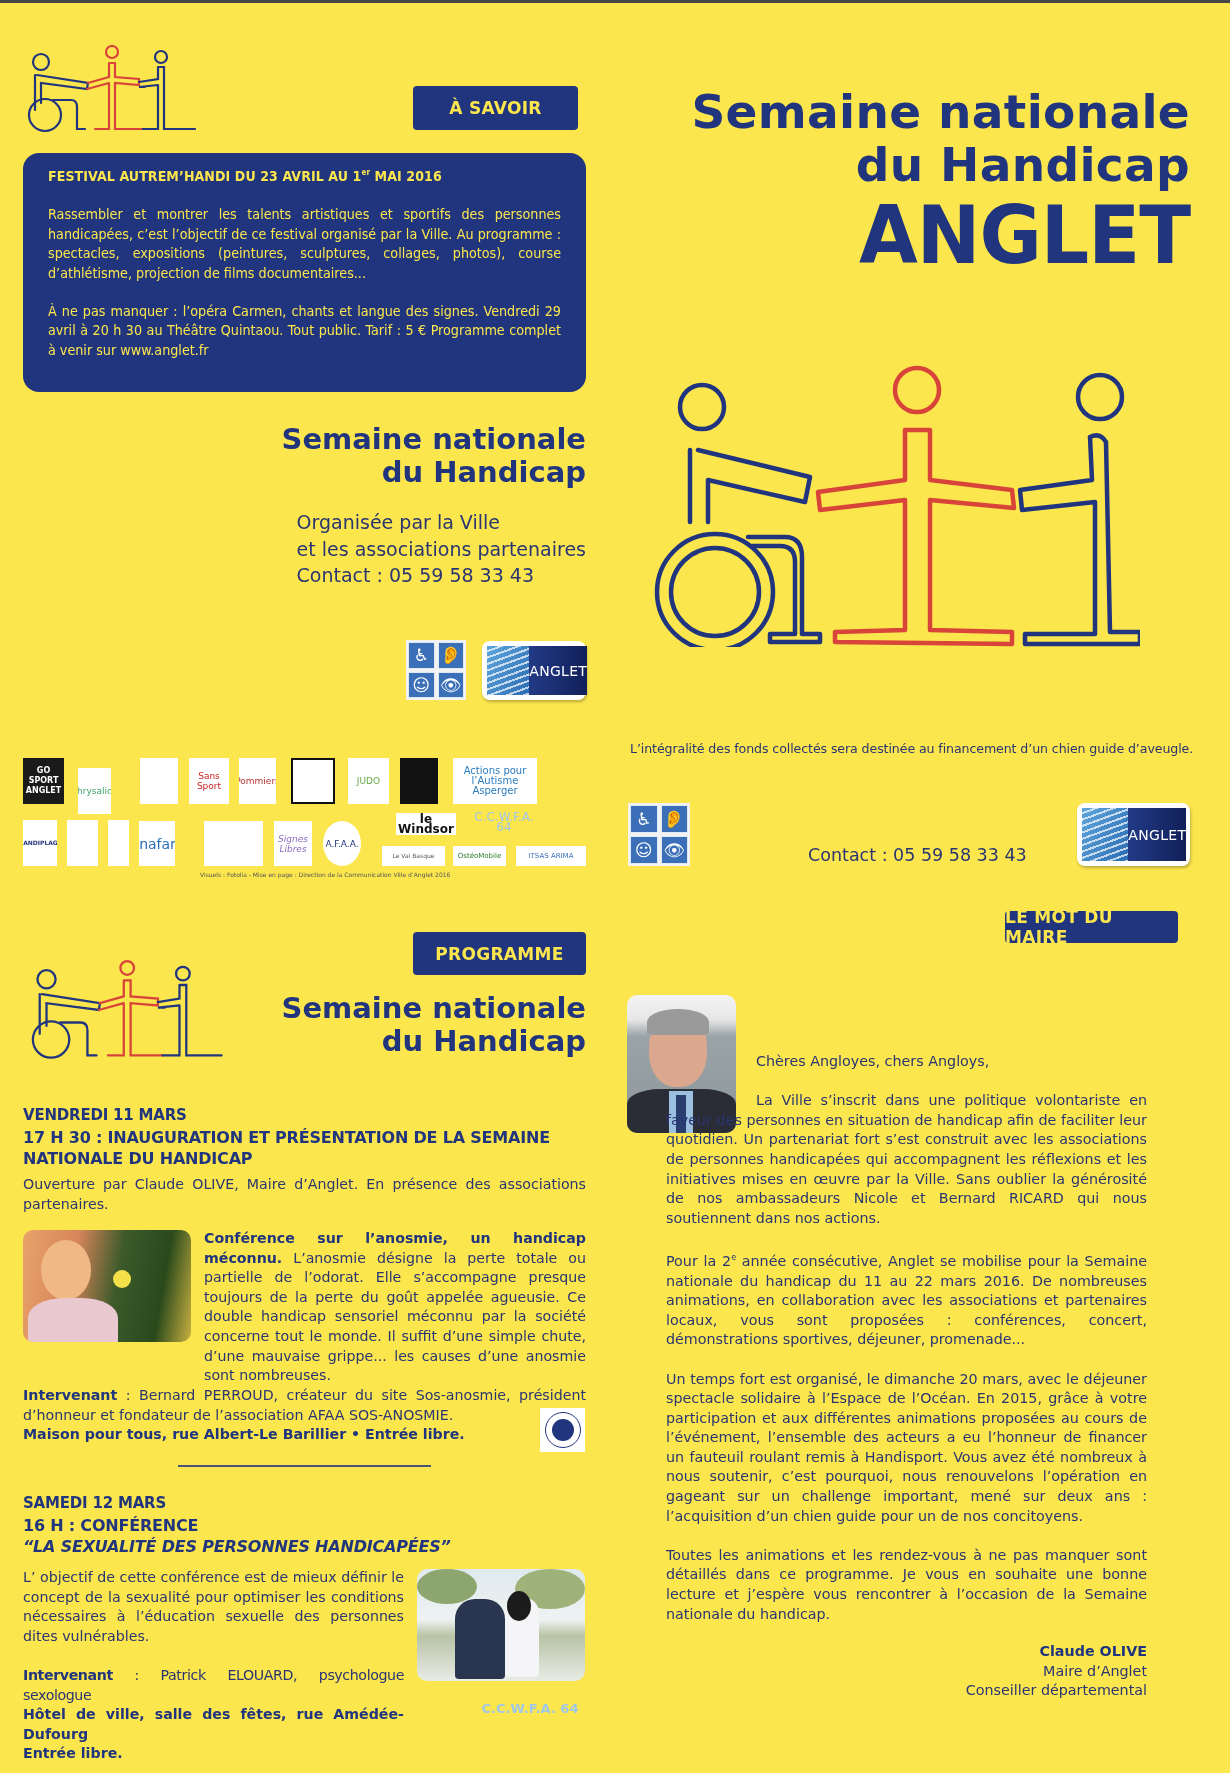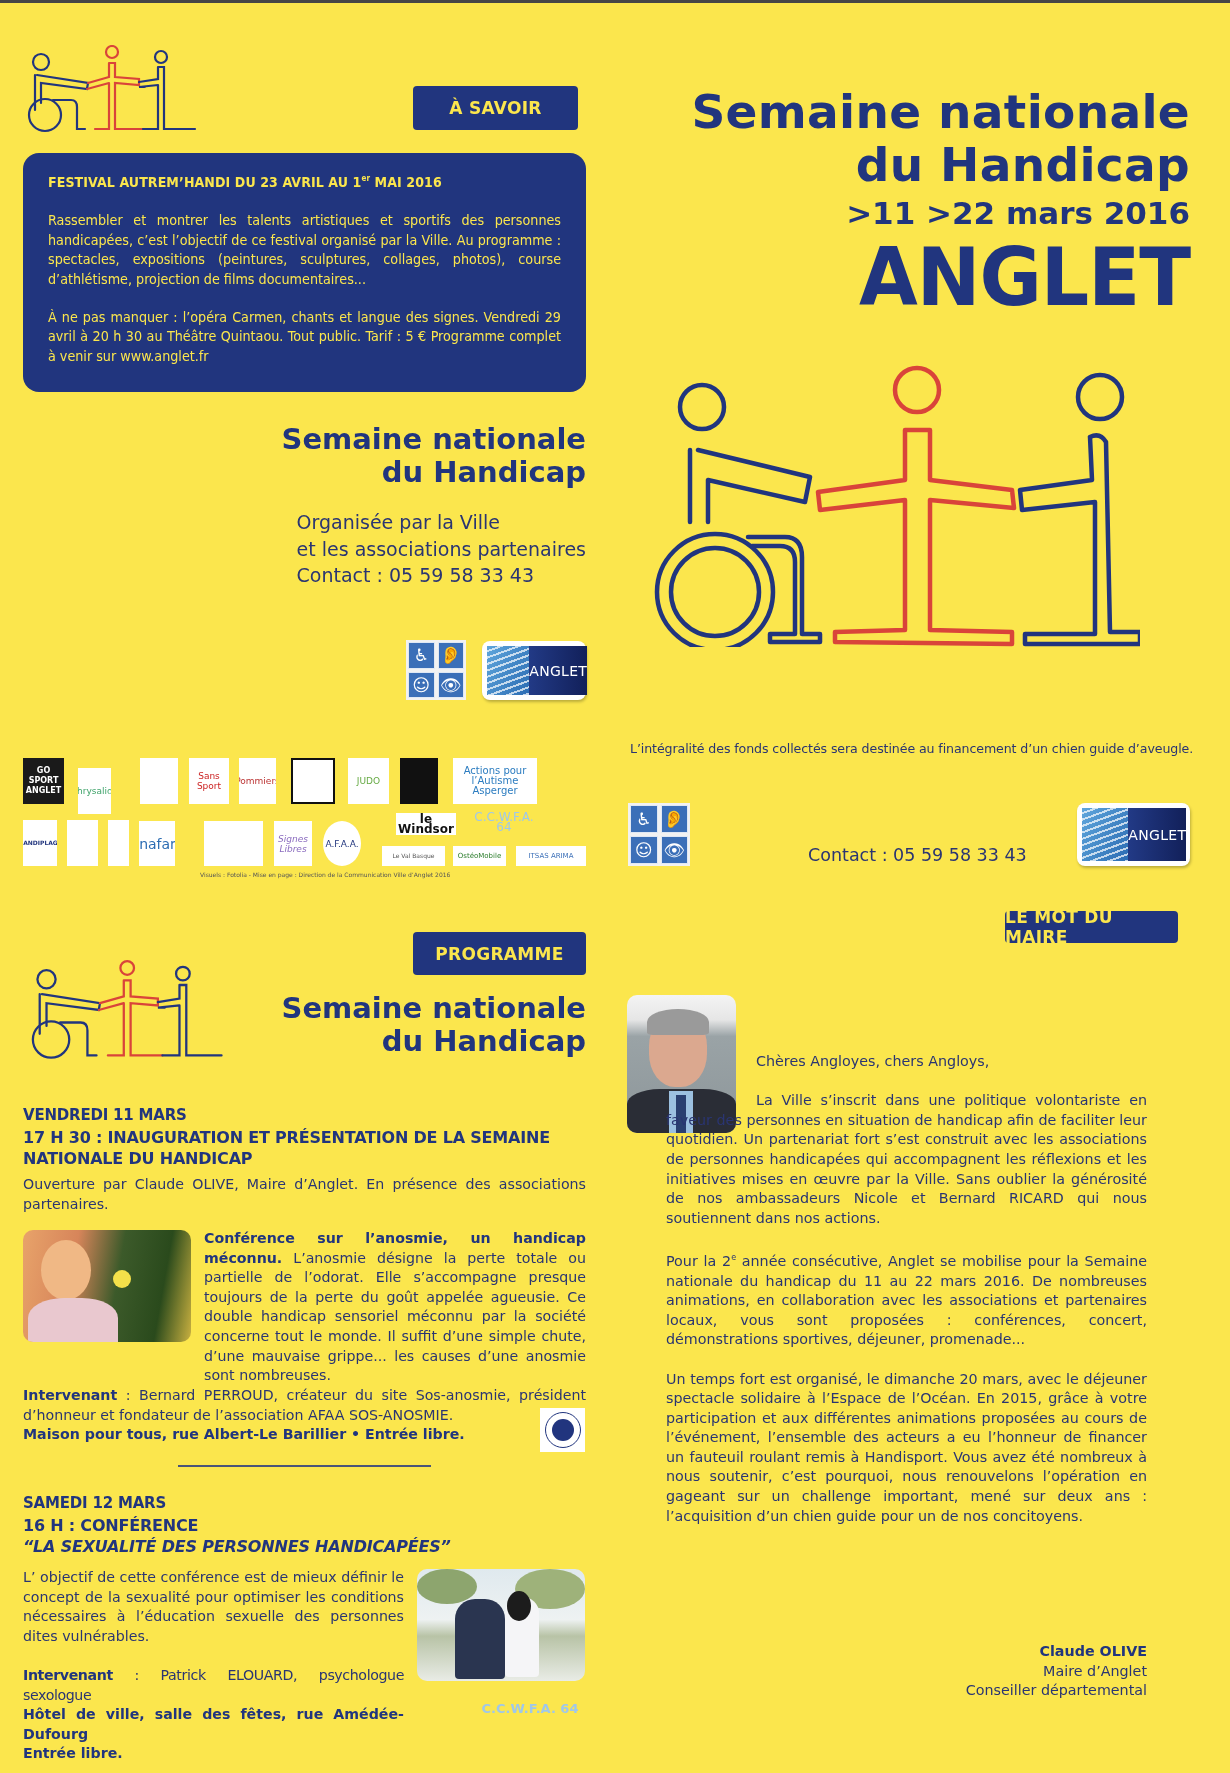--- a/index.html
+++ b/index.html
@@ -15,21 +15,21 @@
   .tagbtn {
     position: absolute; background: #21357E; color: #FBE64D;
     font-family: "DejaVu Sans", sans-serif; font-weight: bold;
     font-size: 17px; letter-spacing: 0.3px;
     display: flex; align-items: center; justify-content: center;
     border-radius: 4px;
   }
   .bluebox {
     position: absolute; left: 23px; top: 153px; width: 563px; height: 239px;
     background: #21357E; border-radius: 16px; color: #FBE64D;
-    padding: 16px 25px 0 25px; font-size: 14.2px; line-height: 19.4px;
+    padding: 10px 25px 0 25px; font-size: 14.2px; line-height: 19.4px;
     font-family: "DejaVu Sans Condensed", "DejaVu Sans", sans-serif;
   }
   .bluebox .ttl { font-weight: bold; font-size: 14px; margin-bottom: 19px; letter-spacing: 0.1px; }
   .bluebox p { text-align: justify; text-align-last: left; margin-bottom: 19px; }
   .bluebox sup { font-size: 8px; vertical-align: 6px; }
   .bigtitle {
     position: absolute; right: 40px; top: 85px; text-align: right;
     color: #21357E; font-weight: bold;
   }
   .bigtitle .l1 { font-size: 47px; line-height: 53px; letter-spacing: 0.3px; }
@@ -108,21 +108,20 @@
 
 <div class="bluebox">
   <div class="ttl"><span>FESTIVAL AUTREM’HANDI DU 23 AVRIL AU 1</span><sup>er</sup><span> MAI 2016</span></div>
   <p>Rassembler et montrer les talents artistiques et sportifs des personnes handicapées, c’est l’objectif de ce festival organisé par la Ville. Au programme : spectacles, expositions (peintures, sculptures, collages, photos), course d’athlétisme, projection de films documentaires...</p>
   <p>À ne pas manquer : l’opéra Carmen, chants et langue des signes. Vendredi 29 avril à 20 h 30 au Théâtre Quintaou. Tout public. Tarif : 5 € Programme complet à venir sur www.anglet.fr</p>
 </div>
 
 <div class="bigtitle">
   <div class="l1">Semaine nationale</div>
   <div class="l1">du Handicap</div>
-  <div class="l3">&gt;11 &gt;22 mars 2016</div>
   <div class="l4">ANGLET</div>
 </div>
 
 <svg class="abs" style="left:640px;top:362px" width="500" height="285" viewBox="0 0 500 285">
   <g fill="none" stroke-width="4.5" stroke-linecap="round" stroke-linejoin="round">
     <circle cx="62" cy="45" r="22" stroke="#21357E"></circle>
     <path d="M50 88 L50 160 M58 88 L170 115 L165 140 L68 118 L68 160" stroke="#21357E"></path>
     <circle cx="75" cy="230" r="58" stroke="#21357E"></circle>
     <circle cx="75" cy="230" r="44" stroke="#21357E"></circle>
     <path d="M108 175 L145 175 Q162 175 162 195 L162 272 L180 272 L180 280 L130 280 L130 272 L155 272 L155 200 Q155 184 140 184 L112 184" stroke="#21357E"></path>
@@ -272,19 +271,20 @@
   <div style="position:absolute;left:0;top:94px;width:109px;height:50px;border-radius:30% 30% 0 0;background:#2a2d36"></div>
   <div style="position:absolute;left:42px;top:96px;width:24px;height:44px;background:#9cc0e0"></div>
   <div style="position:absolute;left:49px;top:100px;width:10px;height:40px;background:#2a3f70"></div>
 </div>
 
 <div class="mayor-text">
   <p class="indent">Chères Angloyes, chers Angloys,</p>
   <p><span class="indent-wrap" style="display:inline-block;width:90px"></span><span>La Ville s’inscrit dans une politique volontariste en faveur des personnes en situation de handicap afin de faciliter leur quotidien. Un partenariat fort s’est construit avec les associations de personnes handicapées qui accompagnent les réflexions et les initiatives mises en œuvre par la Ville. Sans oublier la générosité de nos ambassadeurs Nicole et Bernard RICARD qui nous soutiennent dans nos actions.</span></p>
   <p><span>Pour la 2</span><sup>e</sup><span> année consécutive, Anglet se mobilise pour la Semaine nationale du handicap du 11 au 22 mars 2016. De nombreuses animations, en collaboration avec les associations et partenaires locaux, vous sont proposées : conférences, concert, démonstrations sportives, déjeuner, promenade...</span></p>
   <p>Un temps fort est organisé, le dimanche 20 mars, avec le déjeuner spectacle solidaire à l’Espace de l’Océan. En 2015, grâce à votre participation et aux différentes animations proposées au cours de l’événement, l’ensemble des acteurs a eu l’honneur de financer un fauteuil roulant remis à Handisport. Vous avez été nombreux à nous soutenir, c’est pourquoi, nous renouvelons l’opération en gageant sur un challenge important, mené sur deux ans : l’acquisition d’un chien guide pour un de nos concitoyens.</p>
+  <p>Toutes les animations et les rendez-vous à ne pas manquer sont détaillés dans ce programme. Je vous en souhaite une bonne lecture et j’espère vous rencontrer à l’occasion de la Semaine nationale du handicap.</p>
 </div>
 
 <div class="signature">
   <div><b>Claude OLIVE</b></div>
   <div>Maire d’Anglet</div>
   <div>Conseiller départemental</div>
 </div>
 
 </body></html>

